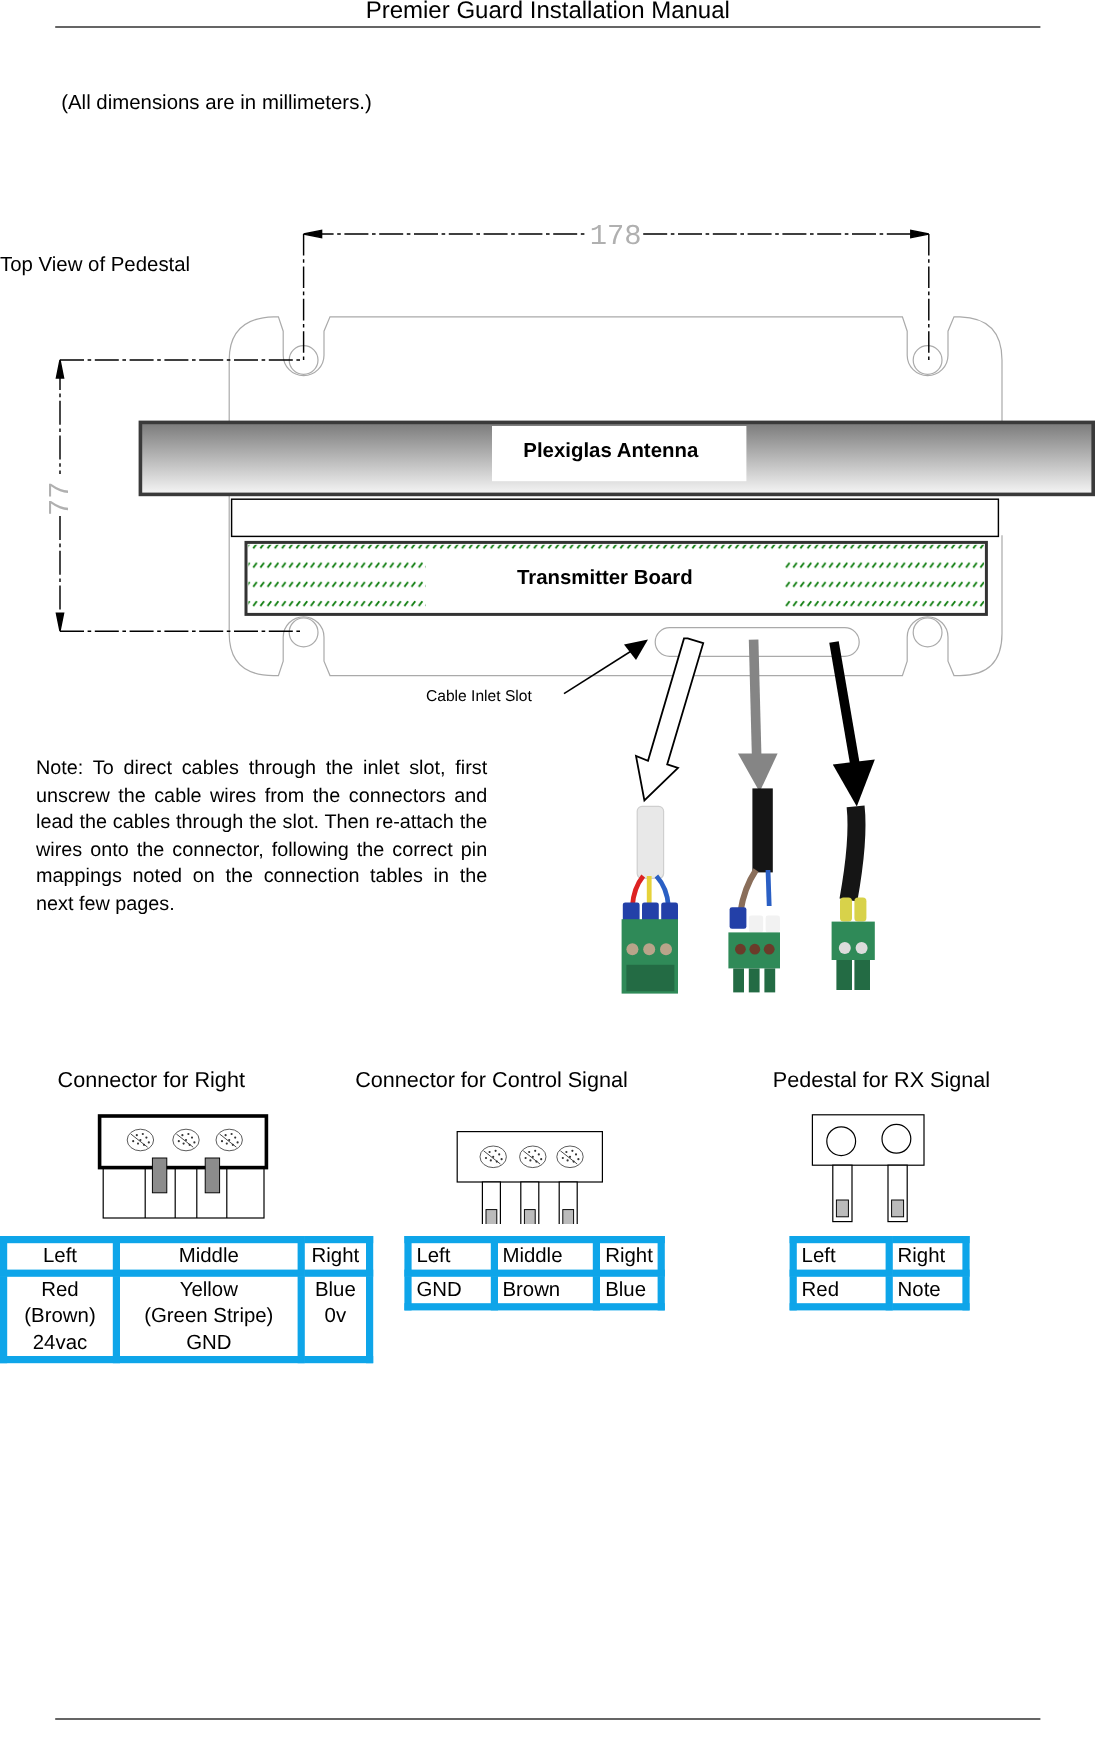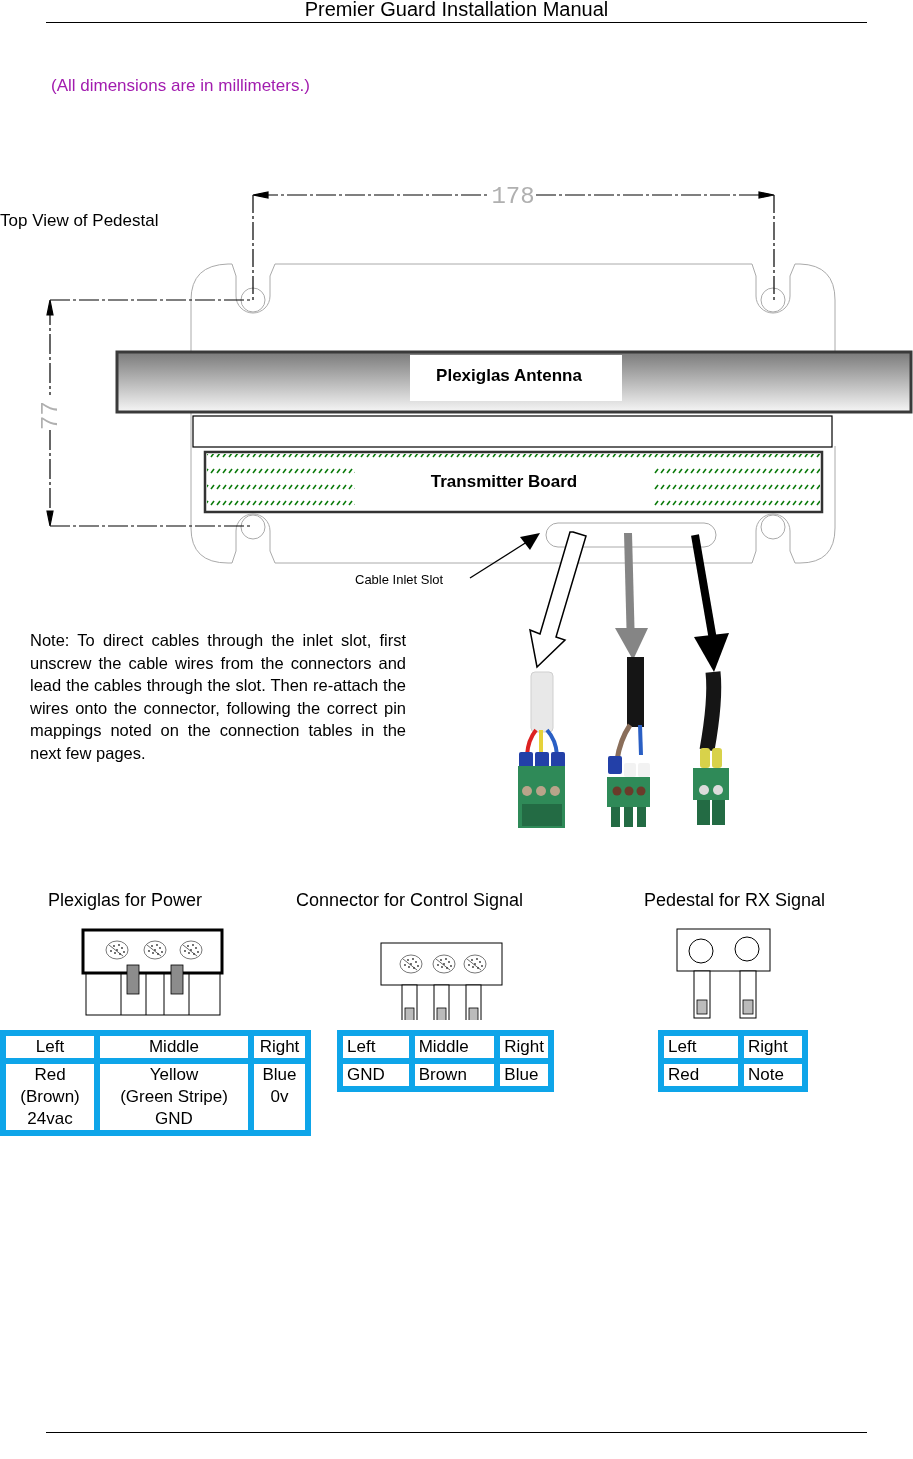--- a/index.html
+++ b/index.html
@@ -3,21 +3,21 @@
 <meta charset="utf-8">
 <style>
   html, body { margin: 0; padding: 0; background: #ffffff; }
   body { width: 913px; height: 1459px; position: relative; overflow: hidden;
          font-family: "Liberation Sans", sans-serif; color: #000; }
   .abs { position: absolute; }
   .header-title { left: 0; width: 913px; top: -2px; text-align: center; font-size: 20px; }
   .header-rule { left: 46px; width: 821px; top: 22px; height: 0; border-top: 1.5px solid #000; }
   .footer-rule { left: 46px; width: 821px; top: 1432px; height: 0; border-top: 1.5px solid #000; }
   .page-number { left: 0; width: 724px; top: 1461px; text-align: center; font-size: 16px; }
-  .dims-note { left: 51px; top: 76px; font-size: 17px; color: #a21caf; }
+  .dims-note { left: 51px; top: 76px; font-size: 17px; color: #000000; }
   .view-label { left: 0; top: 211px; font-size: 17px; }
   .note { left: 30px; top: 629px; width: 376px; font-size: 16.5px; line-height: 22.5px; text-align: justify; }
   .note b { font-weight: normal; }
   .cable-label { left: 355px; top: 572px; font-size: 13px; }
   .conn-title { font-size: 18px; white-space: nowrap; }
   table.pins { position: absolute; border-collapse: collapse; font-size: 17px; }
   table.pins td { border: 6px solid #0ea5e9; padding: 0 4px; line-height: 22px; }
   table.pins.center td { text-align: center; }
   svg { position: absolute; left: 0; top: 0; }
   .label-box { font-weight: bold; font-size: 17px; }
@@ -142,21 +142,21 @@
     <rect x="700" y="748" width="10" height="20" rx="3" fill="#d8d24a"></rect>
     <rect x="712" y="748" width="10" height="20" rx="3" fill="#d8d24a"></rect>
     <rect x="693" y="768" width="36" height="32" fill="#2f8a58"></rect>
     <circle cx="704" cy="790" r="5" fill="#dcdcdc"></circle>
     <circle cx="718" cy="790" r="5" fill="#dcdcdc"></circle>
     <rect x="697" y="800" width="13" height="25" fill="#236b44"></rect>
     <rect x="712" y="800" width="13" height="25" fill="#236b44"></rect>
   </g>
 </svg>
 
-<div class="abs conn-title" style="left:48px; top:890px;">Plexiglas for Power</div>
+<div class="abs conn-title" style="left:48px; top:890px;">Connector for Right</div>
 <div class="abs conn-title" style="left:296px; top:890px;">Connector for Control Signal</div>
 <div class="abs conn-title" style="left:644px; top:890px;">Pedestal for RX Signal</div>
 
 <svg width="913" height="1020">
   <defs>
     <g id="screw">
       <ellipse cx="0" cy="0" rx="11" ry="9" fill="#fff" stroke="#555" stroke-width="0.8"></ellipse>
       <line x1="-8" y1="-5" x2="6" y2="6" stroke="#444" stroke-width="0.8"></line>
       <circle cx="-3" cy="-4" r="0.9" fill="#333"></circle>
         <circle cx="2" cy="-5" r="0.9" fill="#333"></circle>

